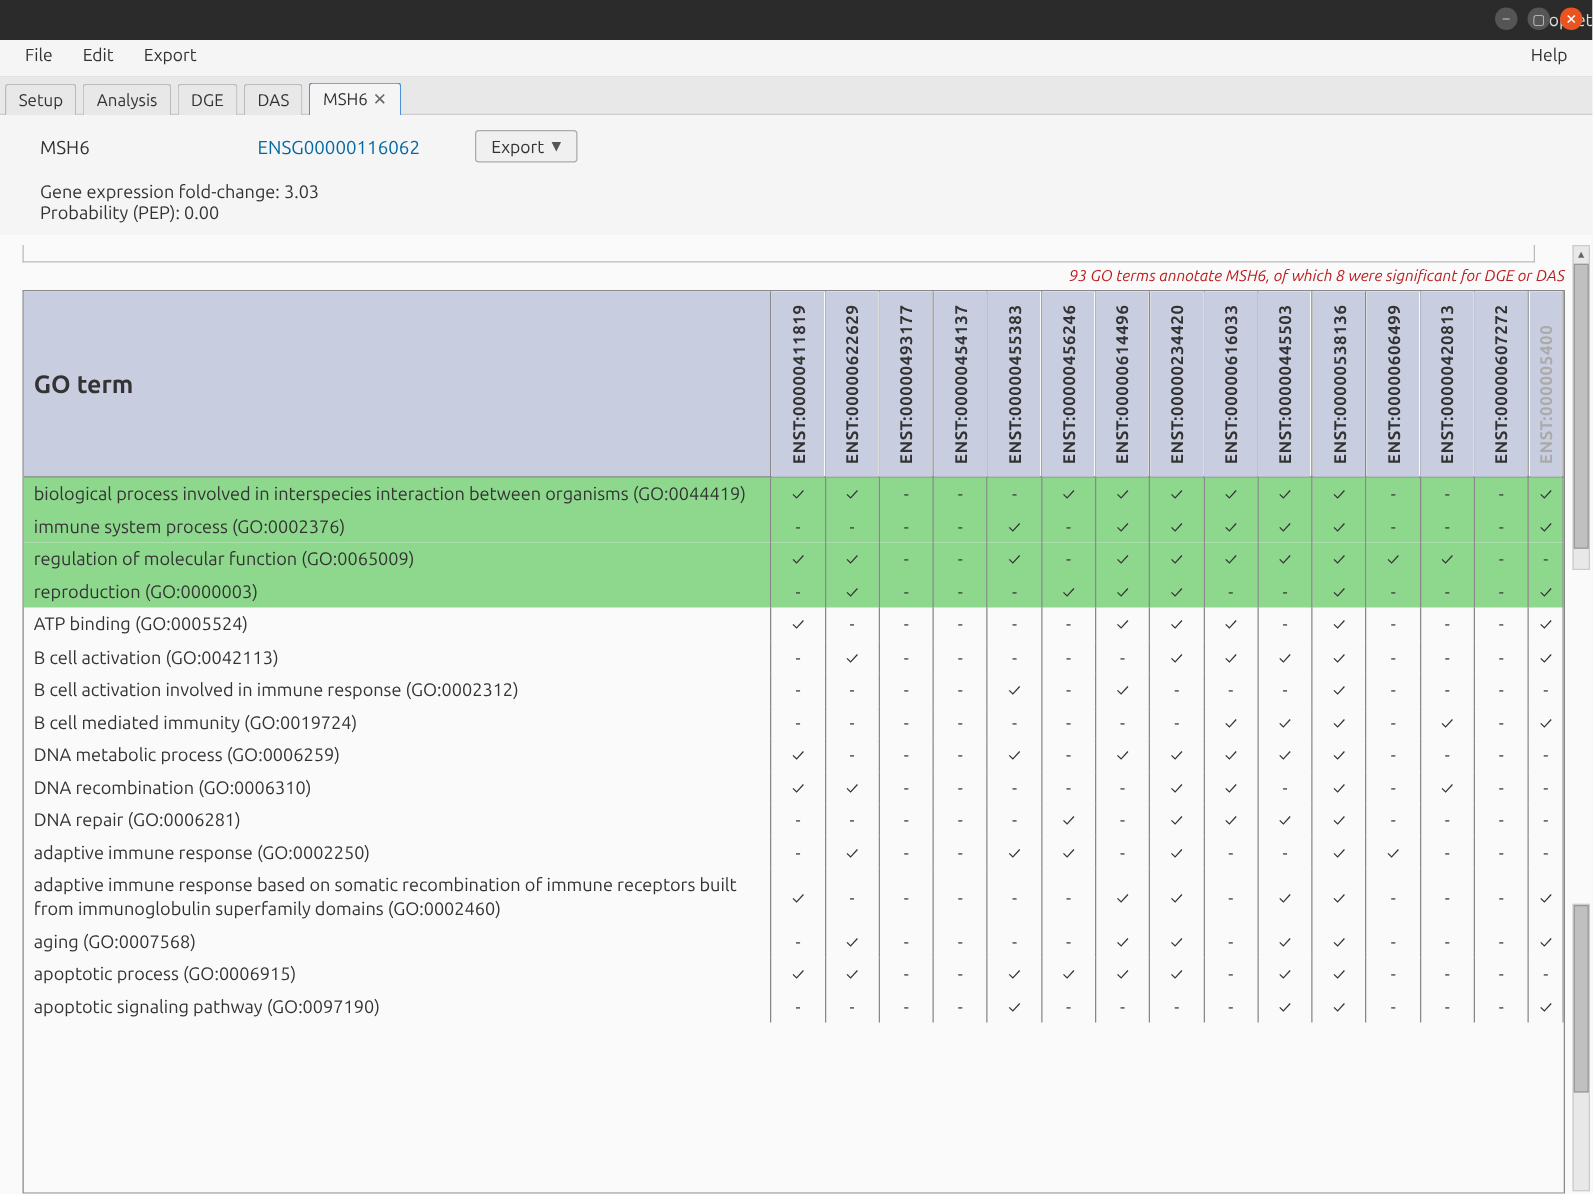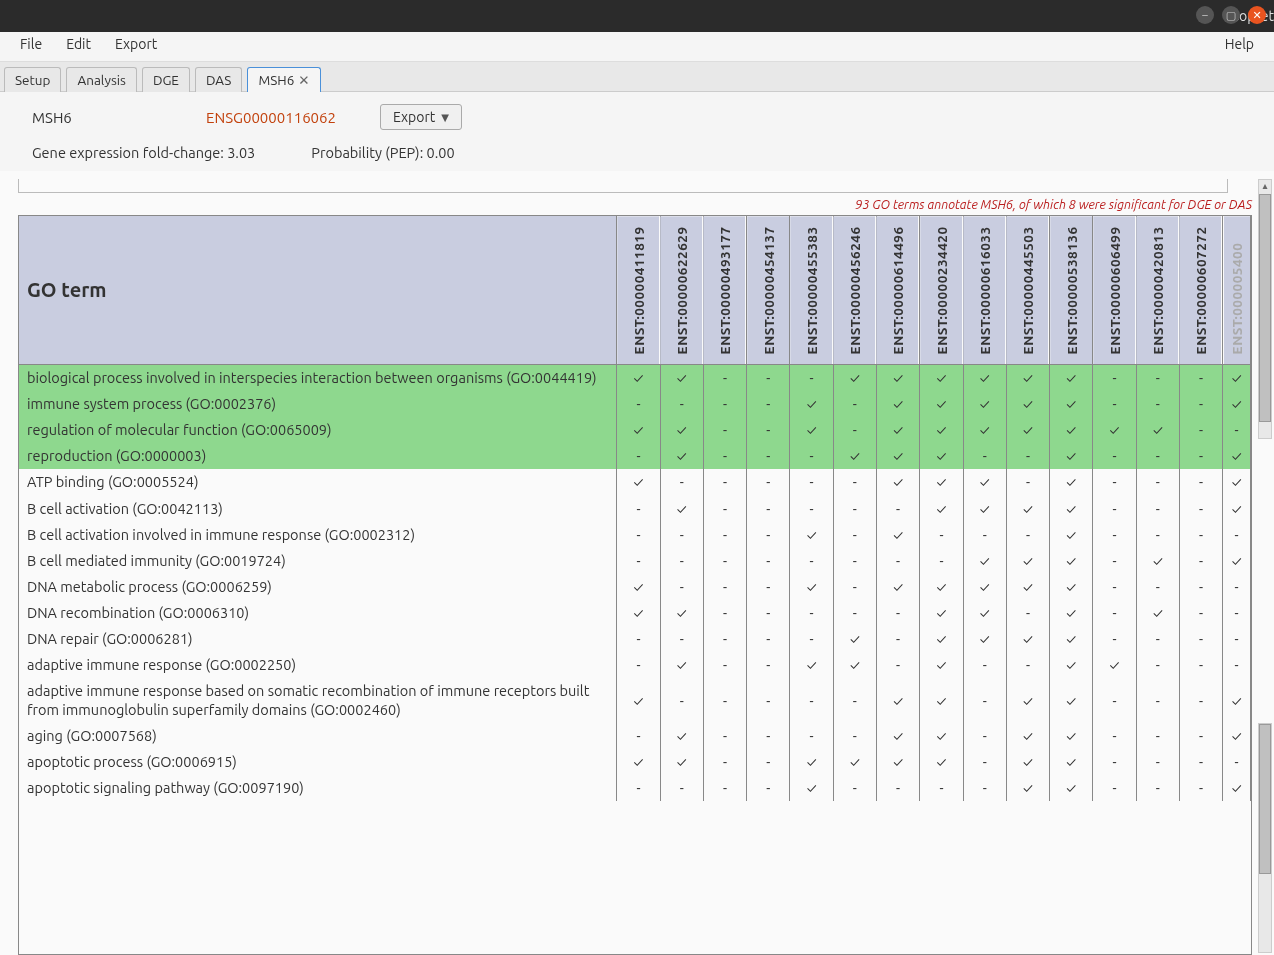--- a/index.html
+++ b/index.html
@@ -14,24 +14,24 @@
 .menubar { background: #f5f5f5; display: flex; align-items: flex-start; height: 30px; padding: 0 8px; border-bottom: 1px solid #ddd; }
 .menubar .menu-item { padding: 4px 12px; cursor: pointer; font-size: 14px; }
 .menubar .spacer { flex: 1; }
 .tabbar { background: #e8e8e8; display: flex; align-items: flex-end; height: 30px; border-bottom: 1px solid #ccc; padding-left: 4px; padding-top: 4px; gap: 4px; }
 .tab { padding: 4px 10px; border: 1px solid #bbb; border-bottom: none; background: #e8e8e8; cursor: pointer; font-size: 13.5px; margin-right: 1px; border-radius: 3px 3px 0 0; position: relative; top: 1px; }
 .tab.active { background: #f5f5f5; border-color: #4a90d9; z-index: 2; }
 .tab .close-x { margin-left: 4px; color: #666; }
 .header-panel { padding: 12px 16px 10px 32px; background: #f5f5f5; }
 .header-row1 { display: flex; align-items: center; gap: 24px; margin-bottom: 14px; }
 .gene-name { font-size: 15px; min-width: 150px; }
-.gene-link { color: #c2410c; font-size: 15px; cursor: pointer; min-width: 150px; }
+.gene-link { color: #0369a1; font-size: 15px; cursor: pointer; min-width: 150px; }
 .export-btn { border: 1px solid #aaa; background: #f0f0f0; padding: 4px 12px; border-radius: 3px; cursor: pointer; display: flex; align-items: center; gap: 6px; font-size: 14px; }
 .export-btn .chev { font-size: 10px; color: #555; }
-.header-row2 { display: flex; gap: 56px; font-size: 14.5px; }
+.header-row2 { display: flex; font-size: 14.5px; flex-direction: column; }
 .content { flex: 1; padding: 0 22px 0 18px; overflow: hidden; display: flex; flex-direction: column; position: relative; }
 .empty-box { border: 1px solid #bbb; border-top: none; height: 14px; margin: 8px 0 4px 0; width: calc(100% - 24px); }
 .go-heading { font-size: 17px; font-weight: bold; margin-top: 2px; }
 .go-sub { font-size: 12.5px; font-style: italic; color: #b91c1c; margin-bottom: 4px; text-align: right; }
 .table-container { flex: 1; overflow: hidden; border: 1px solid #888; }
 table { border-collapse: collapse; width: 100%; }
 th, td { border-right: 1px solid #888; }
 thead th { background: #c9cde0; border-bottom: 1px solid #888; padding: 8px; font-size: 20px; font-weight: bold; text-align: left; }
 thead th.col-hdr { writing-mode: vertical-rl; transform: rotate(180deg); padding: 10px 4px; width: 42px; text-align: left; font-size: 13.5px; letter-spacing: 0.5px; }
 thead th.col-hdr.partial { color: #aaa; width: 20px; padding: 10px 2px; }

